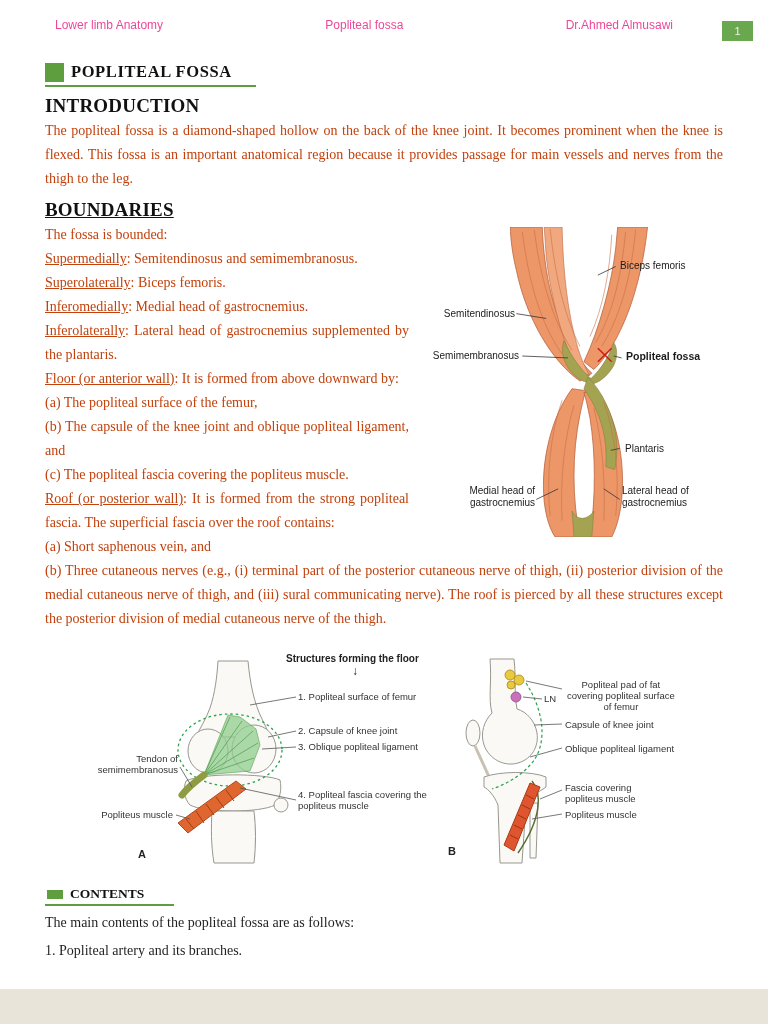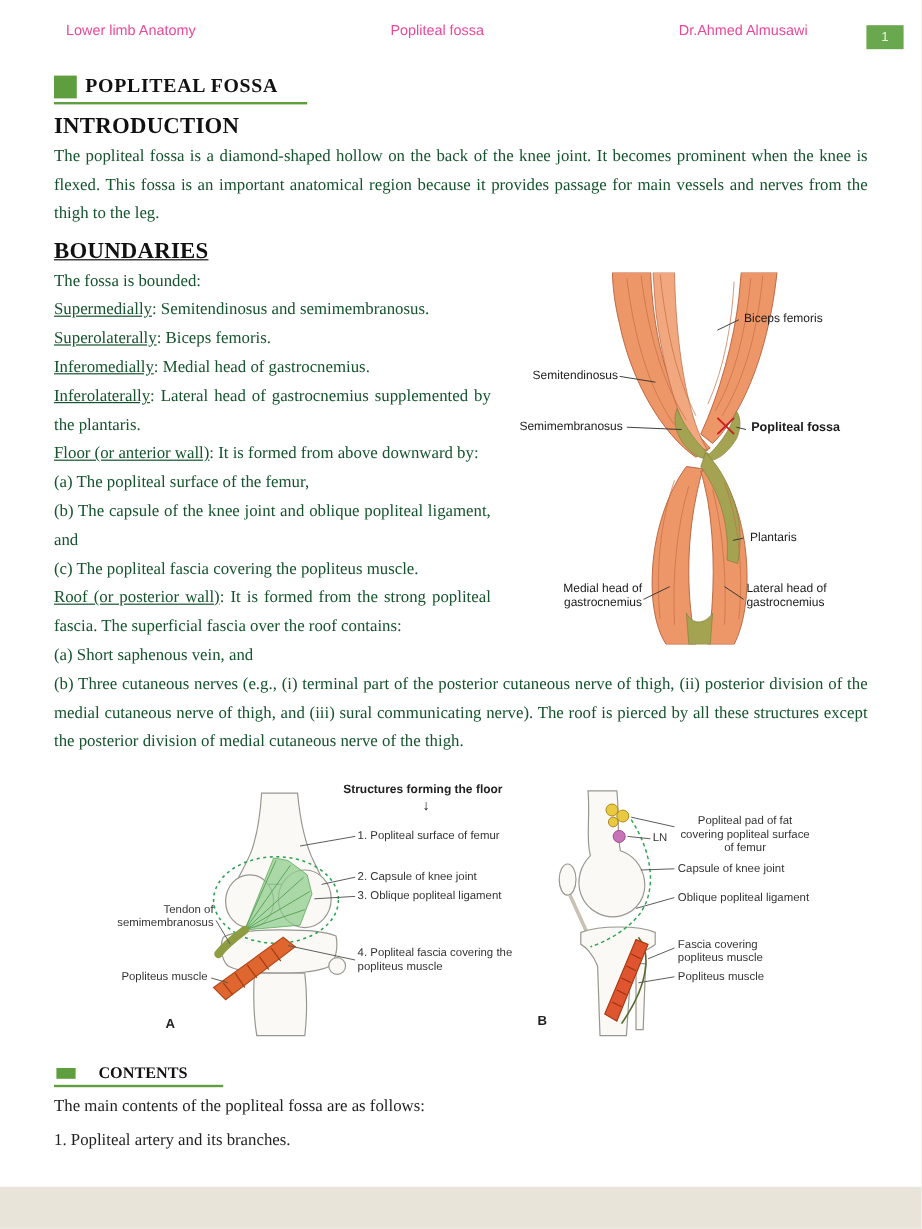--- a/index.html
+++ b/index.html
@@ -37,21 +37,21 @@
     border-bottom:2.5px solid #5f9e3e;
     width:fit-content; padding:0 24px 3px 0;
     margin-bottom:6px;
   }
   .sq { width:19px; height:19px; background:#5f9e3e; flex:0 0 auto; }
   h1.doc-title { margin:0; font-size:16.5px; font-weight:bold; letter-spacing:.6px; color:#111; }
 
   h3.sec-head { margin:8px 0 2px 0; font-size:19px; font-weight:bold; color:#111; letter-spacing:.2px; }
   h3.sec-head.underlined { text-decoration:underline; }
 
-  .body-p { margin:0; font-size:14px; line-height:24px; color:#14532d; text-align:justify; }
+  .body-p { margin:0; font-size:14px; line-height:24px; color:#c2410c; text-align:justify; }
   .uterm { text-decoration:underline; }
 
   
   .fossa-fig {
     float:right; position:relative;
     width:300px; height:310px;
     margin:4px 0 4px 14px;
   }
   .fossa-fig svg { width:300px; height:310px; display:block; }
   .fig-label {
@@ -76,21 +76,21 @@
     position:absolute;
     font:bold 11px "Liberation Sans", sans-serif;
     color:#222;
   }
   .floor-title { position:absolute; left:196px; top:0; width:170px; font:bold 10px/12px "Liberation Sans", sans-serif; color:#222; }
   .floor-arrow { position:absolute; left:262px; top:11px; font:12px "Liberation Sans", sans-serif; color:#222; }
 
   
   .contents-wrap { margin-top:18px; }
   .contents-head {
-    display:flex; align-items:center; gap:19px;
+    display:flex; align-items:center; gap:7px;
     border-bottom:2px solid #5f9e3e;
     width:fit-content; padding:0 30px 2px 2px;
     margin-bottom:4px;
   }
   .sq-small { width:16px; height:9px; background:#5f9e3e; flex:0 0 auto; }
   .contents-head h3 { margin:0; font-size:13.5px; font-weight:bold; color:#111; }
   .contents-p { margin:2px 0 0 0; font-size:14px; line-height:26px; color:#1f1f1f; }
 </style>
 </head>
 <body>

